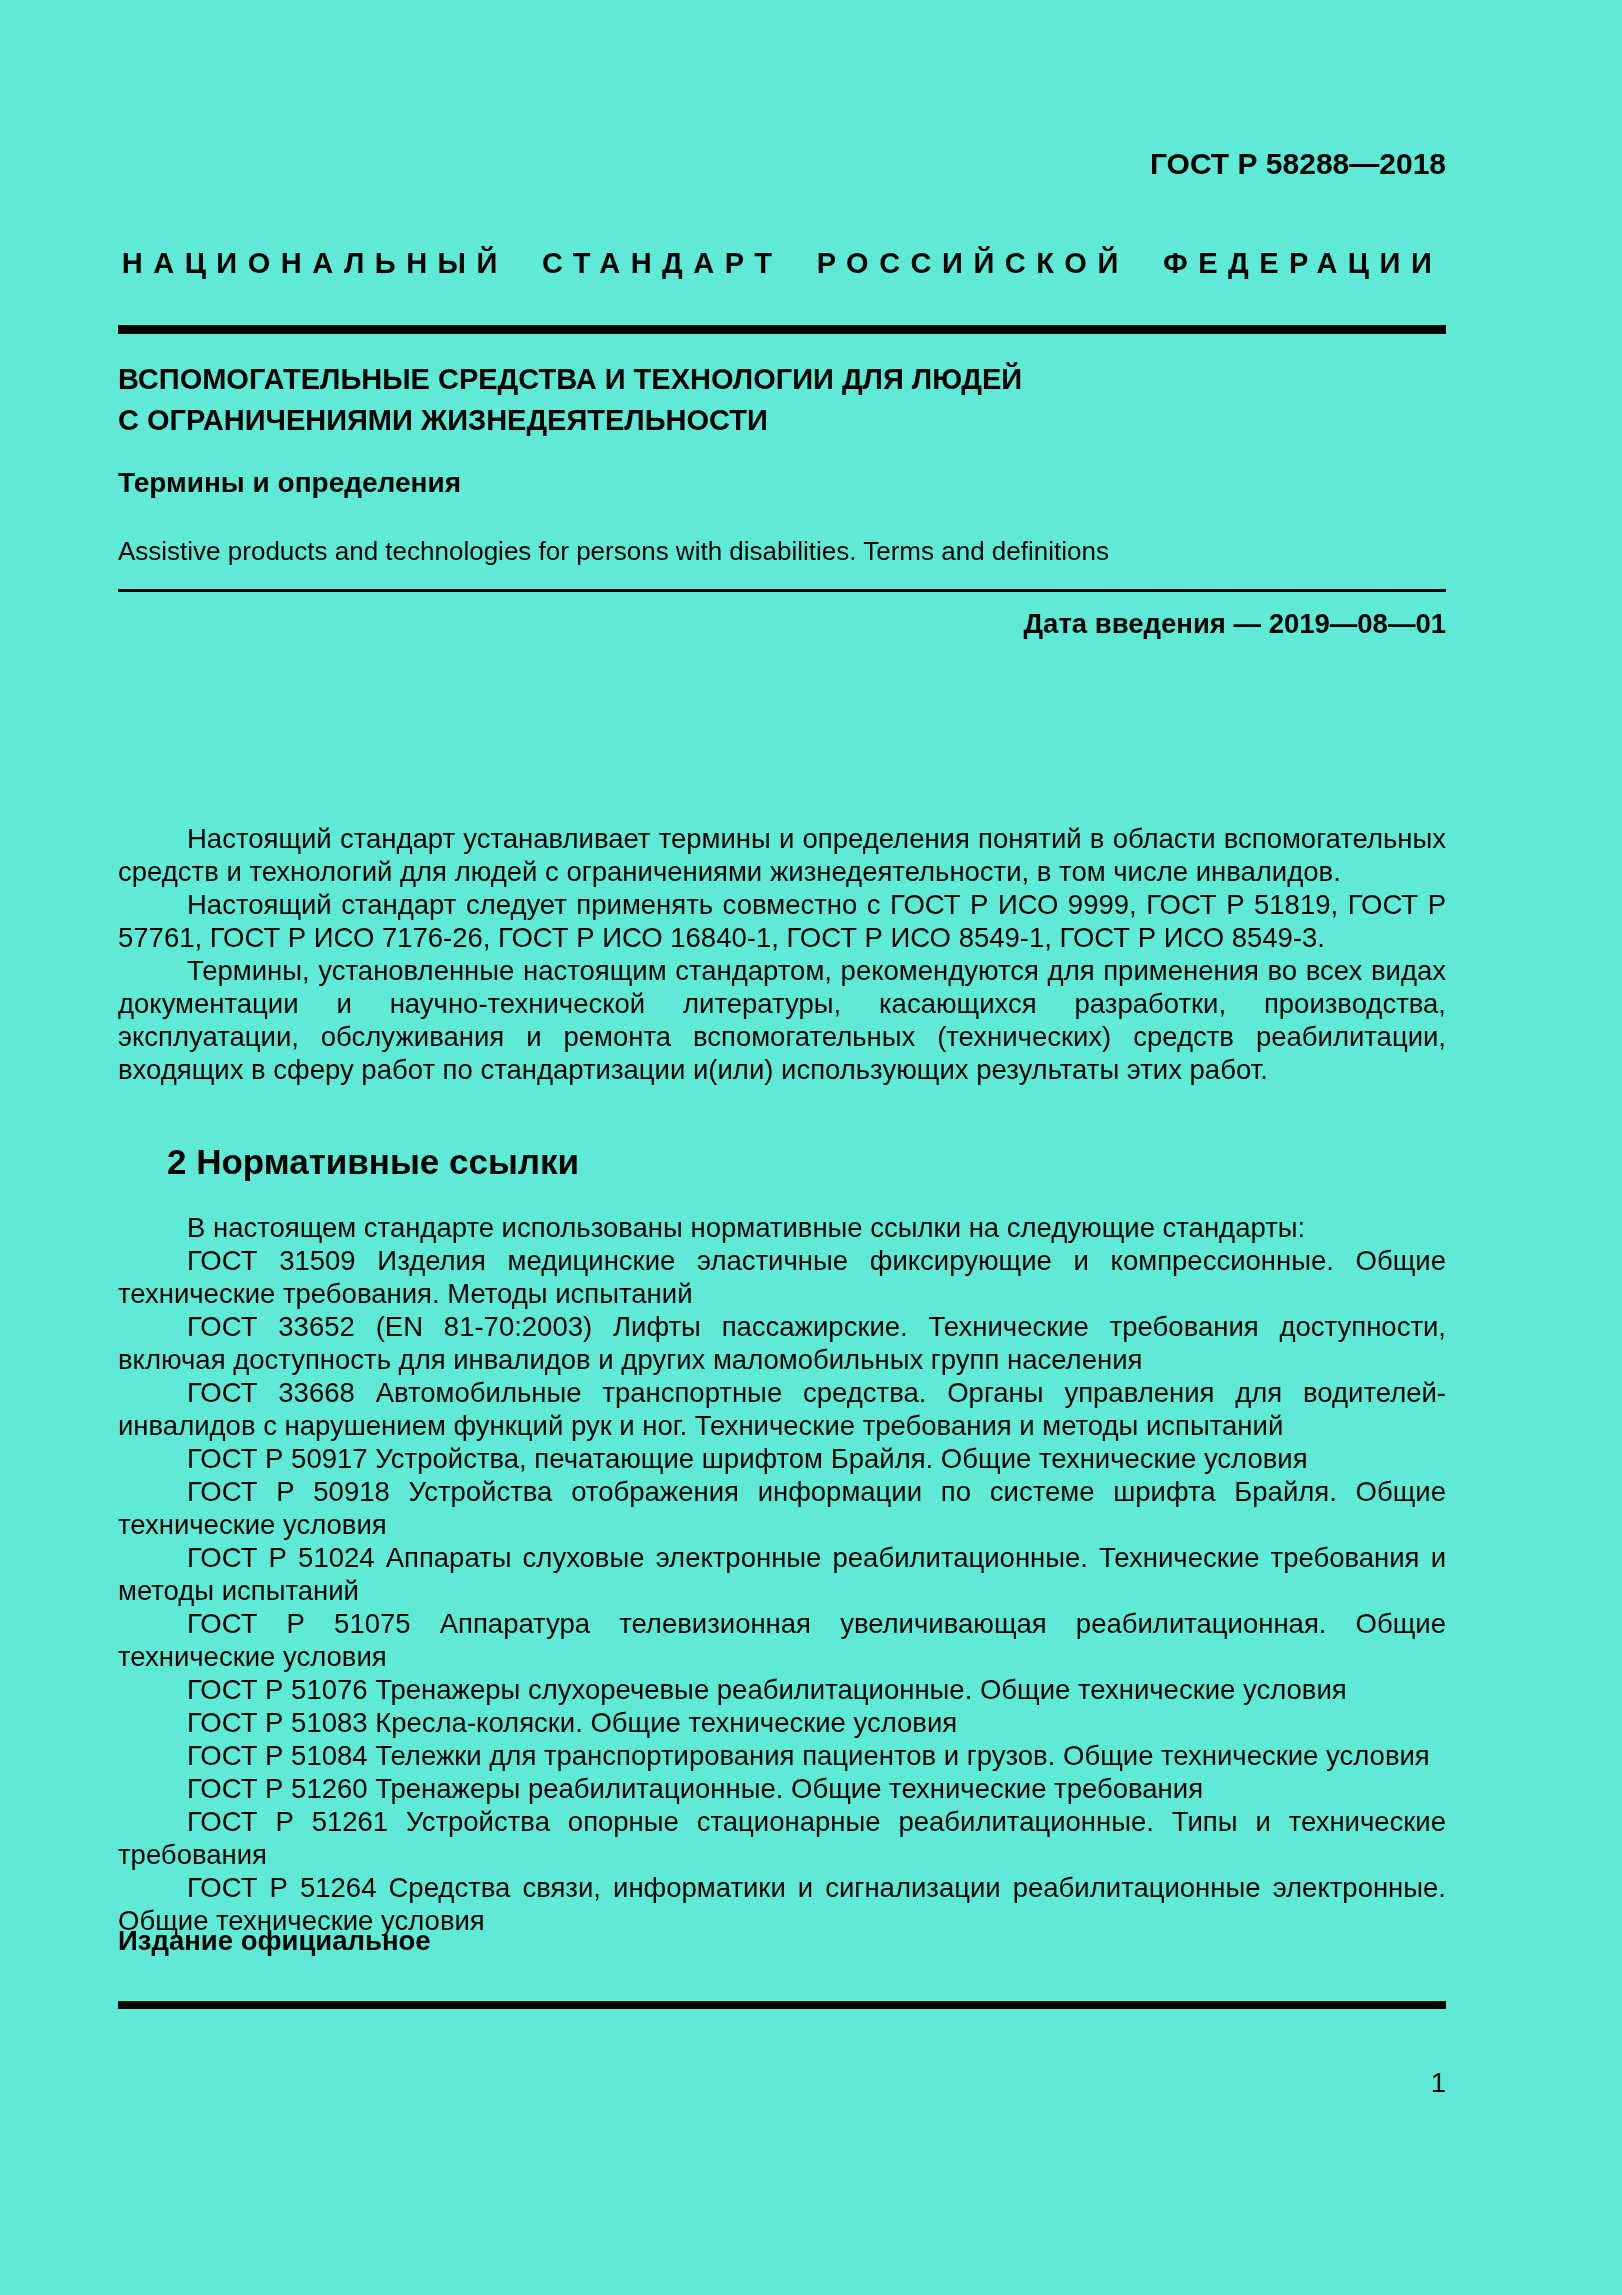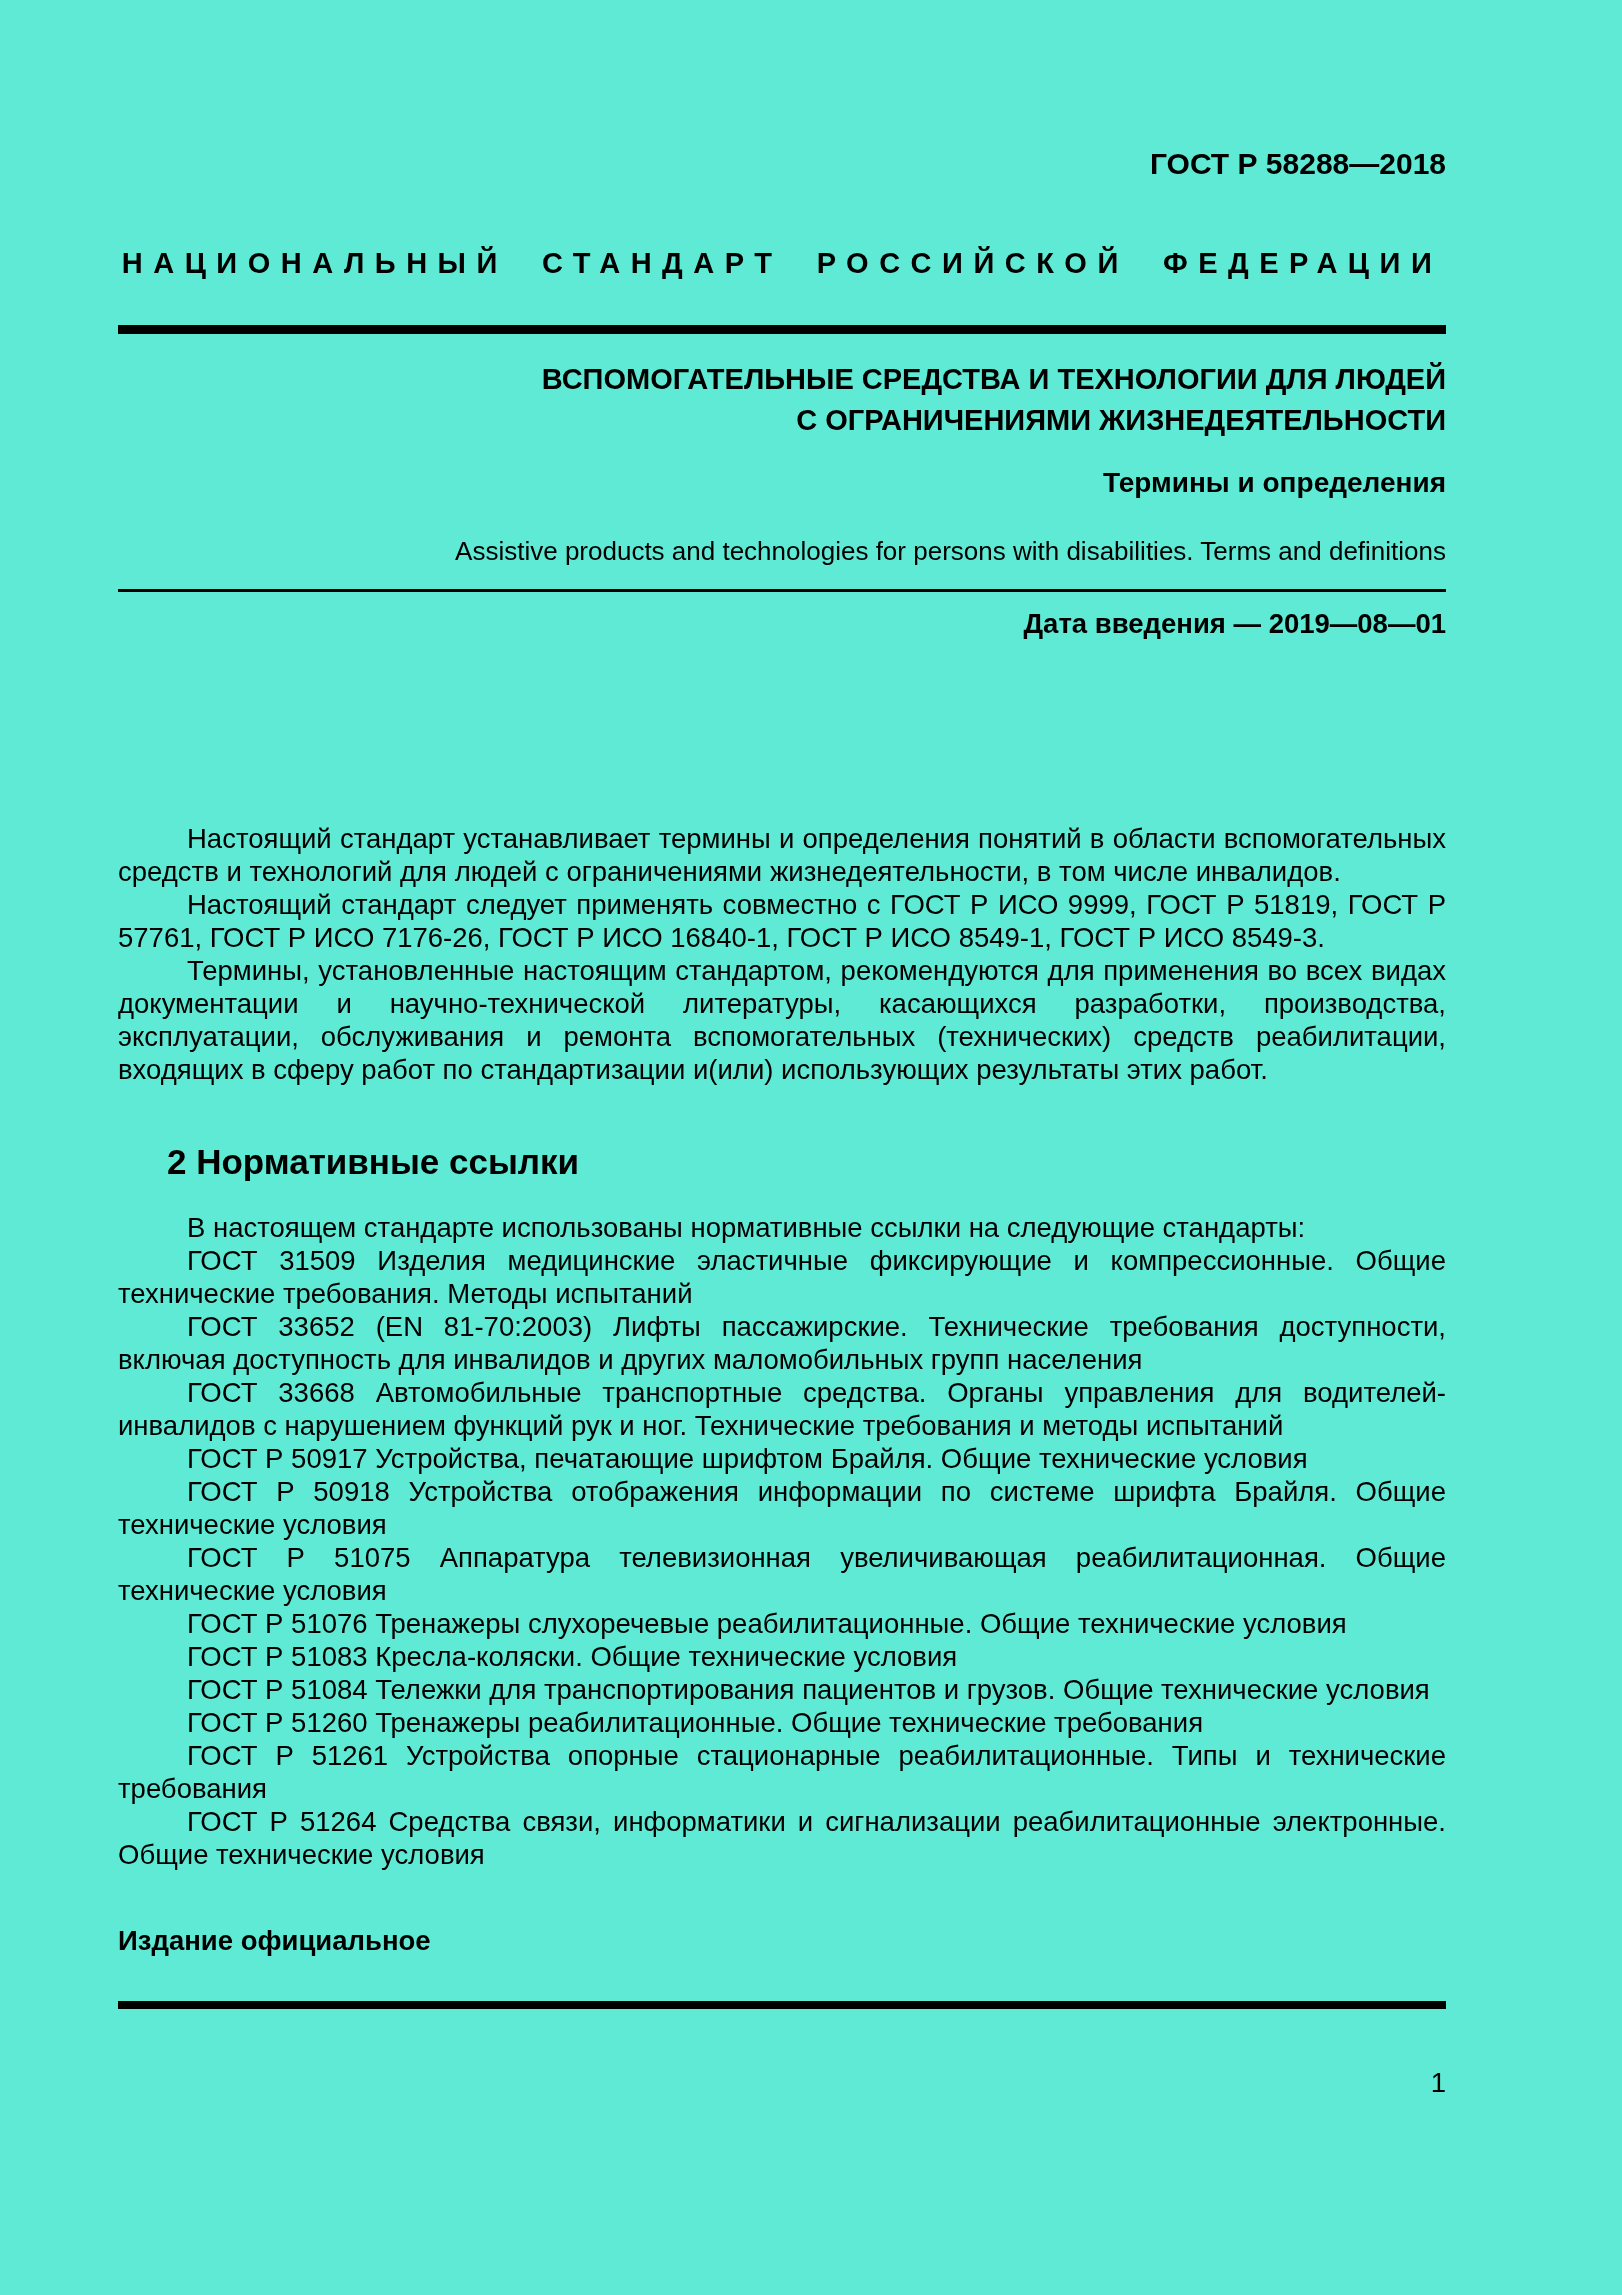--- a/index.html
+++ b/index.html
@@ -20,21 +20,21 @@
     position:absolute; top:246px; left:118px; width:1328px;
     font-weight:bold; font-size:29px; line-height:34px;
     letter-spacing:10.5px; word-spacing:15.7px;
     white-space:nowrap; text-align:center;
   }
   .bar-top {
     position:absolute; top:325px; left:118px; width:1328px; height:9.2px;
     background:#000;
   }
   .title-stack {
-    position:absolute; top:359px; left:118px; width:1328px; text-align:right;
+    position:absolute; top:359px; left:118px; width:1328px; text-align:left;
   }
   .title-ru { font-size:29px; font-weight:bold; line-height:41px; }
   .subtitle-ru { margin-top:25px; font-size:28px; font-weight:bold; line-height:33px; }
   .subtitle-en { margin-top:37px; font-size:26px; line-height:31px; }
   .rule-thin {
     position:absolute; top:589px; left:118px; width:1328px; height:3.3px;
     background:#000;
   }
   .intro-date {
     position:absolute; top:607px; left:118px; width:1328px;
@@ -94,20 +94,21 @@
     <p>Настоящий стандарт следует применять совместно с ГОСТ Р ИСО 9999, ГОСТ Р 51819, ГОСТ Р 57761, ГОСТ Р ИСО 7176-26, ГОСТ Р ИСО 16840-1, ГОСТ Р ИСО 8549-1, ГОСТ Р ИСО 8549-3.</p>
     <p>Термины, установленные настоящим стандартом, рекомендуются для применения во всех видах документации и научно-технической литературы, касающихся разработки, производства, эксплуатации, обслуживания и ремонта вспомогательных (технических) средств реабилитации, входящих в сферу работ по стандартизации и(или) использующих результаты этих работ.</p>
 
     <div class="sec-heading second">2 Нормативные ссылки</div>
     <p class="first-after-heading">В настоящем стандарте использованы нормативные ссылки на следующие стандарты:</p>
     <p>ГОСТ 31509 Изделия медицинские эластичные фиксирующие и компрессионные. Общие технические требования. Методы испытаний</p>
     <p>ГОСТ 33652 (EN 81-70:2003) Лифты пассажирские. Технические требования доступности, включая доступность для инвалидов и других маломобильных групп населения</p>
     <p>ГОСТ 33668 Автомобильные транспортные средства. Органы управления для водителей-инвалидов с нарушением функций рук и ног. Технические требования и методы испытаний</p>
     <p>ГОСТ Р 50917 Устройства, печатающие шрифтом Брайля. Общие технические условия</p>
     <p>ГОСТ Р 50918 Устройства отображения информации по системе шрифта Брайля. Общие технические условия</p>
+    <p>ГОСТ Р 51024 Аппараты слуховые электронные реабилитационные. Технические требования и методы испытаний</p>
     <p>ГОСТ Р 51075 Аппаратура телевизионная увеличивающая реабилитационная. Общие технические условия</p>
     <p>ГОСТ Р 51076 Тренажеры слухоречевые реабилитационные. Общие технические условия</p>
     <p>ГОСТ Р 51083 Кресла-коляски. Общие технические условия</p>
     <p>ГОСТ Р 51084 Тележки для транспортирования пациентов и грузов. Общие технические условия</p>
     <p>ГОСТ Р 51260 Тренажеры реабилитационные. Общие технические требования</p>
     <p>ГОСТ Р 51261 Устройства опорные стационарные реабилитационные. Типы и технические требования</p>
     <p>ГОСТ Р 51264 Средства связи, информатики и сигнализации реабилитационные электронные. Общие технические условия</p>
 
   </div>
 

